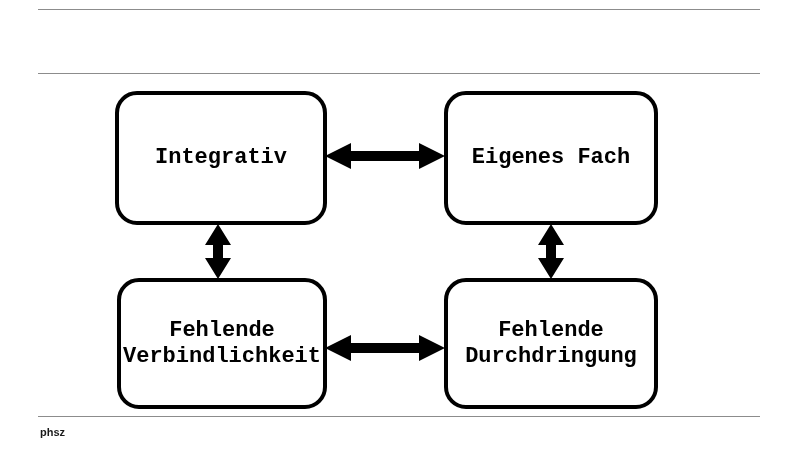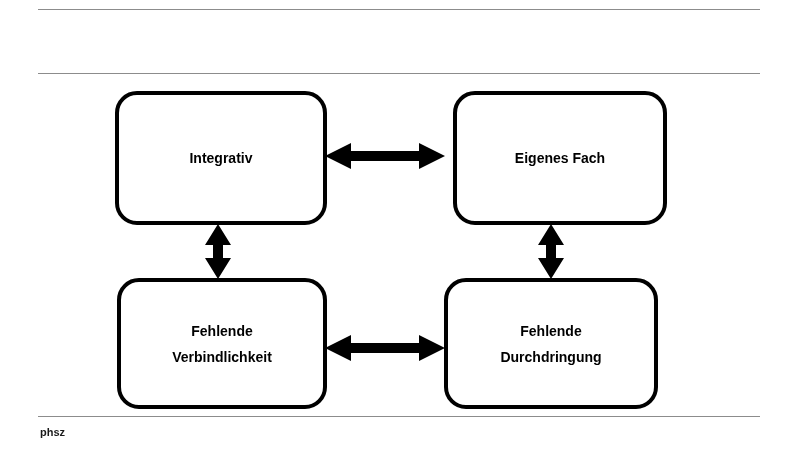--- a/index.html
+++ b/index.html
@@ -61,30 +61,31 @@
     box-sizing: border-box;
     border: 4px solid #000000;
     border-radius: 22px;
     background: #ffffff;
     display: flex;
     align-items: center;
     justify-content: center;
     text-align: center;
   }
   .box .box-label {
-    font-size: 14px;
+    font-size: 22px;
     font-weight: bold;
     color: #000000;
     line-height: 26px;
     padding: 0 6px;
     white-space: pre-line;
+    font-family: Liberation Mono, monospace;
   }
 
   #box-integrativ        { left: 115px; top: 91px;  width: 212px; height: 134px; }
-  #box-eigenes-fach      { left: 444px; top: 91px;  width: 214px; height: 134px; margin-left: 9px; }
+  #box-eigenes-fach      { left: 444px; top: 91px;  width: 214px; height: 134px; }
   #box-verbindlichkeit   { left: 117px; top: 278px; width: 210px; height: 131px; }
   #box-durchdringung     { left: 444px; top: 278px; width: 214px; height: 131px; }
 
   
   .arrow {
     position: absolute;
   }
   .arrow svg { display: block; }
 
   #arrow-top-horizontal    { left: 325px; top: 140px; }

